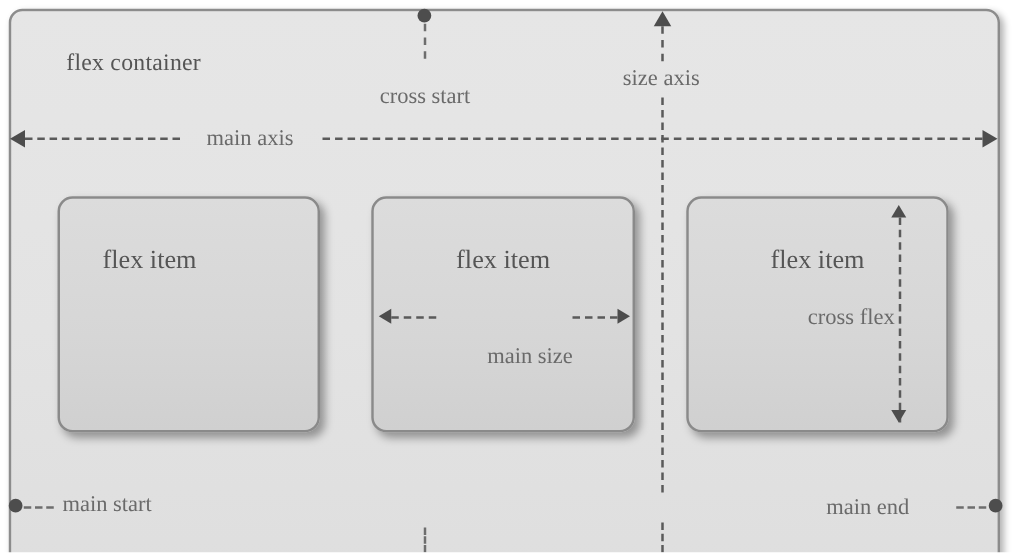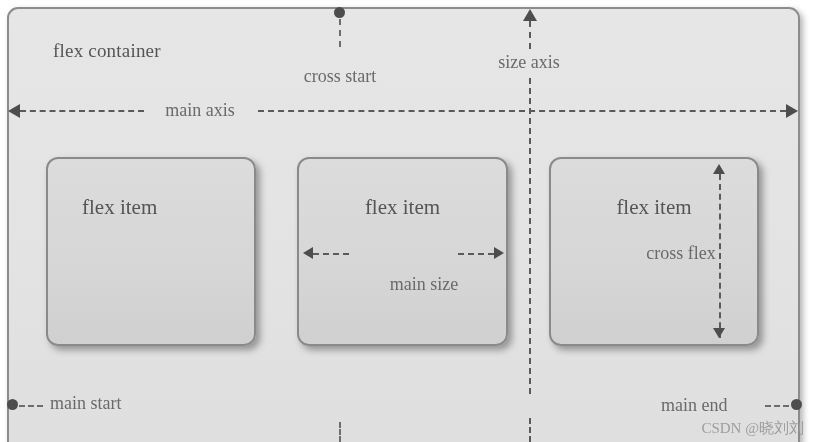--- a/index.html
+++ b/index.html
@@ -182,15 +182,14 @@
   <div class="dash-h" style="left:313px; top:253px; width:36px;"></div>
   <div class="axis-text centered" style="left:424px; top:243px;margin-top:31px;">main size</div>
   <div class="dash-h" style="left:458px; top:253px; width:36px;"></div>
   <div class="arrow arrow-small arrow-right" style="left:494px; top:247px;"></div>
 
   <div class="arrow arrow-small arrow-up" style="left:713px; top:164px;"></div>
   <div class="dash-v" style="left:719px; top:174px; height:164px;"></div>
   <div class="arrow arrow-small arrow-down" style="left:713px; top:328px;"></div>
   <div class="axis-text centered" style="left:681px; top:243px;">cross flex</div>
 
-  <div class="watermark">CSDN @晓刘刘</div>
 
 </div>
 
 </body></html>

